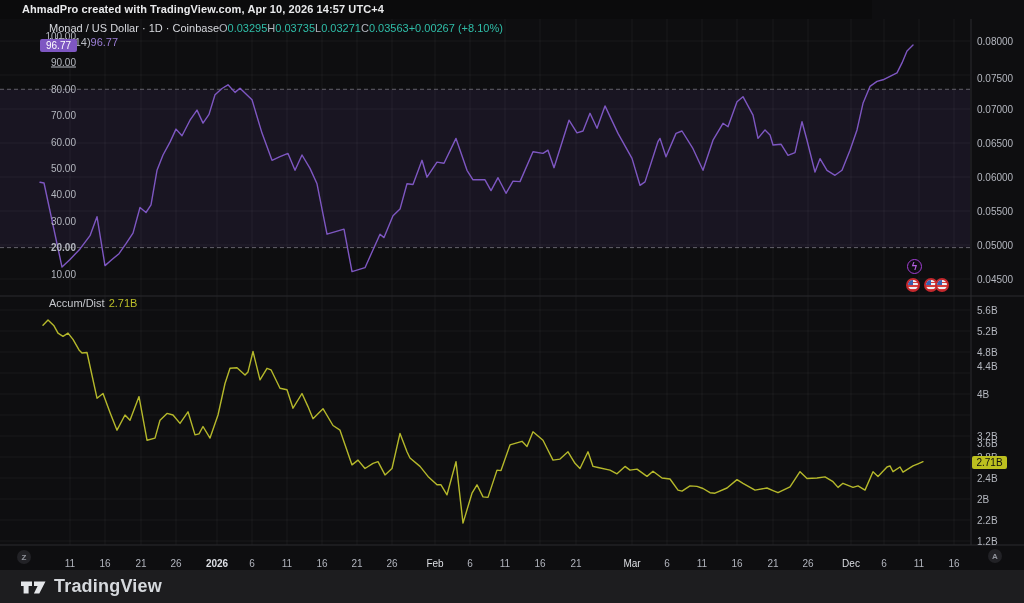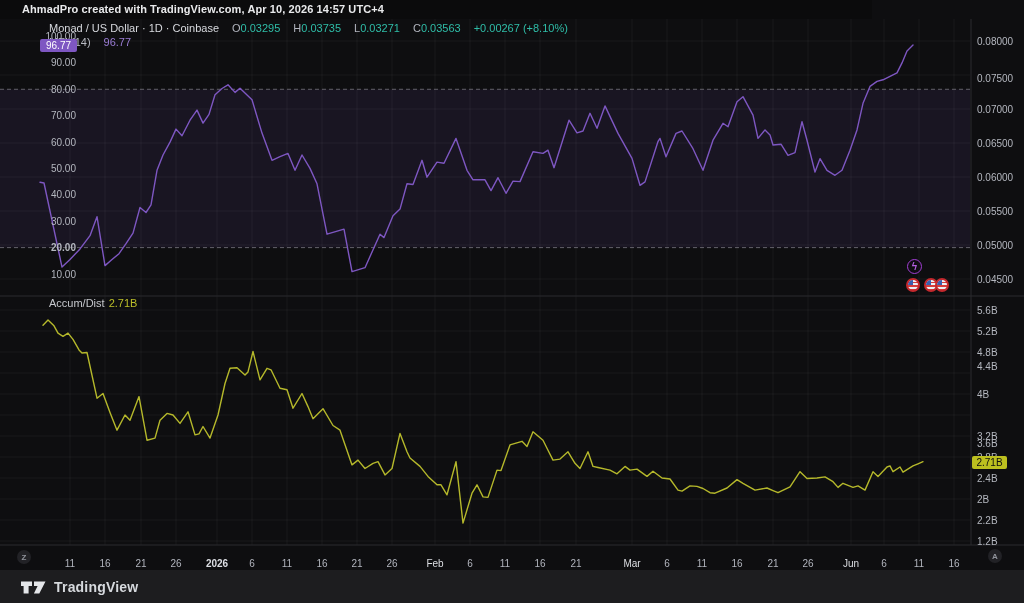--- a/index.html
+++ b/index.html
@@ -10,21 +10,21 @@
     -webkit-font-smoothing:antialiased;
   }
   .header {
     position:absolute; left:0; top:0; width:872px; height:19px;
     background:#0b0b0c; color:#e9eaec; font-size:11px; font-weight:bold;
     line-height:19px; padding-left:22px; letter-spacing:.1px;
   }
   svg.plot { position:absolute; left:0; top:0; z-index:1; }
 
   .legend { position:absolute; left:49px; top:21px; z-index:4; font-size:11px; }
-  .legend .row { display:flex; gap:13px; align-items:center; height:13px; margin-bottom:1px;text-align:center; }
+  .legend .row { display:flex; gap:0; align-items:center; height:13px; margin-bottom:1px;text-align:center; }
   .t-title { color:#d7d9de; }
   .ohlc-l  { color:#b2b5be; }
   .ohlc-v  { color:#2fbda8; }
   .chg     { color:#2fbda8; }
   .ind-name{ color:#b9bcc4; }
   .ind-val { color:#9b7dd6; }
 
   .legend2 { position:absolute; left:49px; top:297px; z-index:4; font-size:11px; display:flex; gap:4px; }
   .ad-name { color:#c6c8cd; }
   .ad-val  { color:#bcbf2a; }
@@ -58,21 +58,21 @@
     background:repeating-linear-gradient(#eceff4 0 1.7px, #d63c3c 1.7px 3.4px);
   }
   .flag::before {
     content:""; position:absolute; left:0; top:0; width:50%; height:50%;
     background:#3a5fae;
   }
   .toolbar {
     position:absolute; left:0; top:570px; width:1024px; height:33px;
     background:#1d1d1f; display:flex; align-items:center; z-index:4;
   }
-  .brand { color:#d6d9dd; font-size:14px; font-weight:bold; margin-left:7px; letter-spacing:.2px; }
+  .brand { color:#d6d9dd; font-size:18px; font-weight:bold; margin-left:7px; letter-spacing:.2px; }
   .tv-logo { margin-left:20px; }
 </style>
 </head>
 <body>
 
 <div class="page">
 
   <div class="header">
     <span>AhmadPro created with TradingView.com, Apr 10, 2026 14:57 UTC+4</span>
   </div>
@@ -154,21 +154,21 @@
     </div>
   </div>
 
   <div class="legend2">
     <span class="ad-name">Accum/Dist</span>
     <span class="ad-val">2.71B</span>
   </div>
 
   <div id="mfi-scale">
       <div class="axis-label left-col" style="left: 40px; top: 36px;">100.00</div>
-      <div class="axis-label left-col" style="left: 40px; top: 62px;">90.00</div>
+      <div class="axis-label left-col" style="left: 40px; top: 62px; text-decoration: underline;">90.00</div>
       <div class="axis-label left-col" style="left: 40px; top: 89px;">80.00</div>
       <div class="axis-label left-col" style="left: 40px; top: 115px;">70.00</div>
       <div class="axis-label left-col" style="left: 40px; top: 142px;">60.00</div>
       <div class="axis-label left-col" style="left: 40px; top: 168px;">50.00</div>
       <div class="axis-label left-col" style="left: 40px; top: 194px;">40.00</div>
       <div class="axis-label left-col" style="left: 40px; top: 221px;">30.00</div>
       <div class="axis-label left-col" style="left: 40px; top: 247px; font-weight: bold;">20.00</div>
       <div class="axis-label left-col" style="left: 40px; top: 274px;">10.00</div>
     </div>
   <div id="price-scale">
@@ -210,21 +210,21 @@
       <div class="time-label" style="left: 470px;">6</div>
       <div class="time-label" style="left: 505px;">11</div>
       <div class="time-label" style="left: 540px;">16</div>
       <div class="time-label" style="left: 576px;">21</div>
       <div class="time-label em" style="left: 632px;">Mar</div>
       <div class="time-label" style="left: 667px;">6</div>
       <div class="time-label" style="left: 702px;">11</div>
       <div class="time-label" style="left: 737px;">16</div>
       <div class="time-label" style="left: 773px;">21</div>
       <div class="time-label" style="left: 808px;">26</div>
-      <div class="time-label em" style="left: 851px;">Jun</div>
+      <div class="time-label em" style="left: 851px;">Dec</div>
       <div class="time-label" style="left: 884px;">6</div>
       <div class="time-label" style="left: 919px;">11</div>
       <div class="time-label" style="left: 954px;">16</div>
     </div>
 
   <div class="badge badge-mfi">96.77</div>
   <div class="badge badge-ad">2.71B</div>
 
   <div class="evt-bolt" style="left:907px; top:259px;">ϟ</div>
   <div class="flag" style="left:906px; top:278px;"></div>

